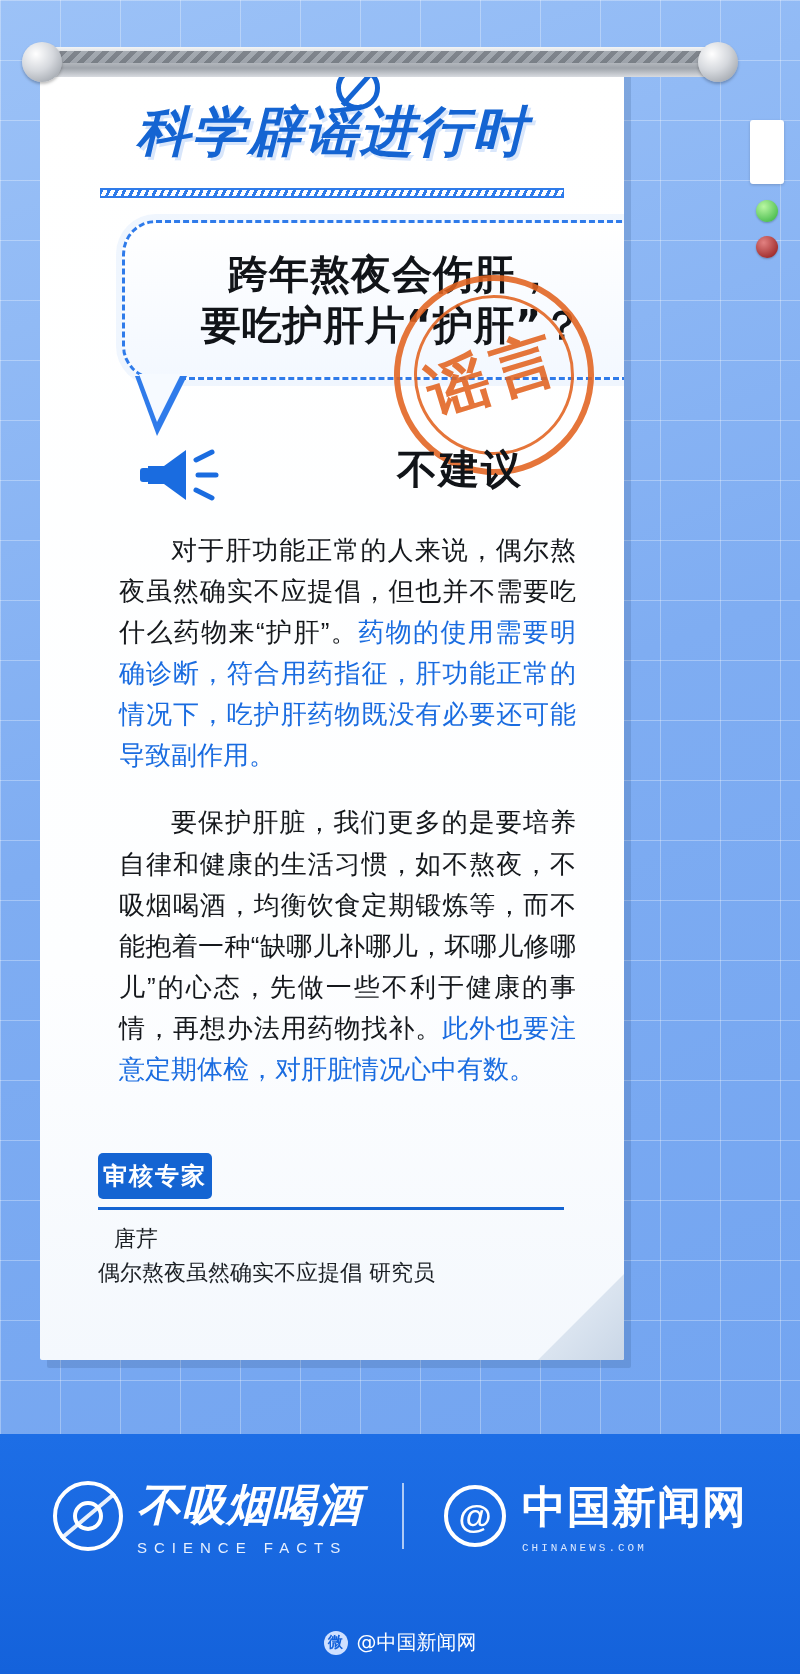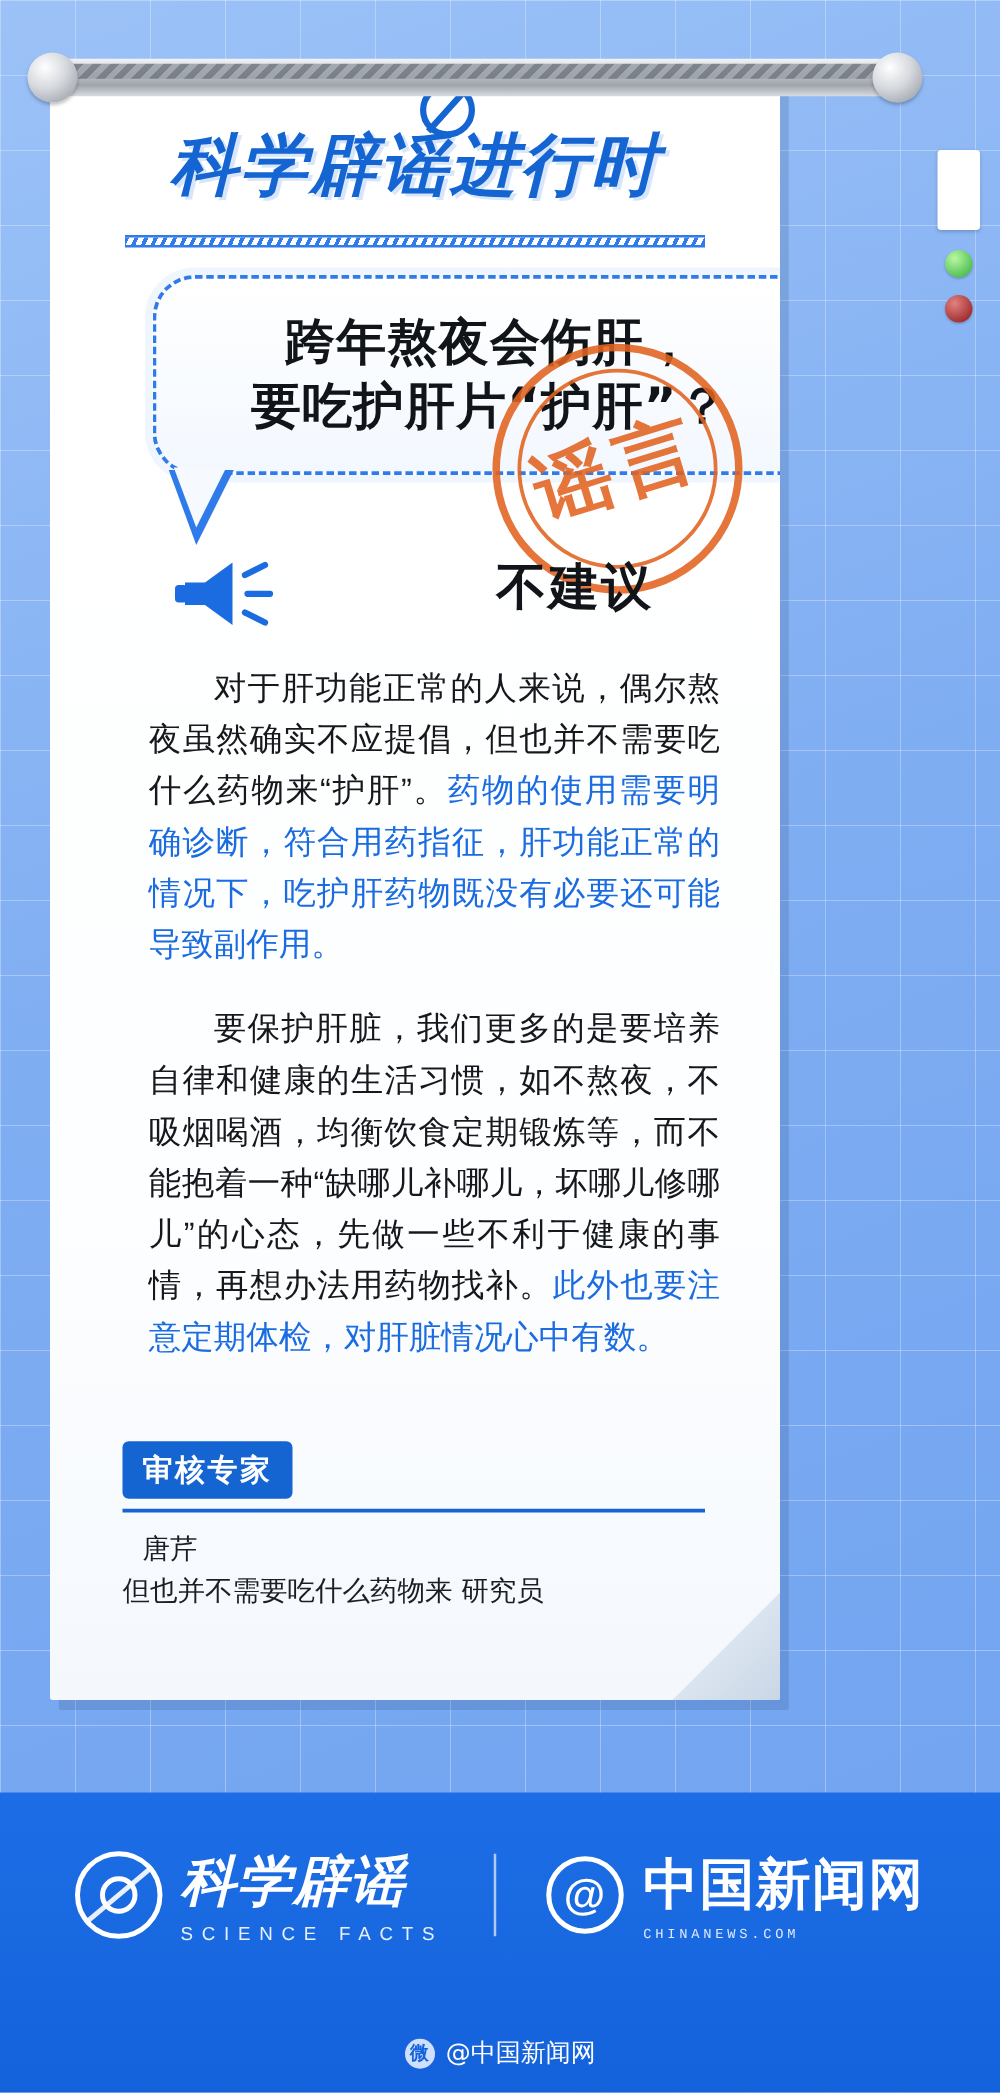--- a/index.html
+++ b/index.html
@@ -189,21 +189,21 @@
 
   
   .expert {
     position: absolute; left: 58px; right: 60px; bottom: 72px;
   }
   .expert-tag {
     display: inline-block;
     background: #1464d2; color: #fff;
     font-family: "DejaVu Sans", "Liberation Sans", sans-serif;
     font-size: 24px; font-weight: 700; letter-spacing: 2px;
-    padding: 7px 16px; border-radius: 5px;
+    padding: 7px 5px; border-radius: 5px;
   }
   .expert-rule {
     height: 3px; background: #1464d2; margin-top: 8px; width: 100%;
   }
   .expert-name {
     margin-top: 14px;
     font-family: "DejaVu Sans", "Liberation Sans", sans-serif;
     font-size: 22px; color: #1b1f24; margin-left: 16px;
   }
   .expert-title {
@@ -339,21 +339,21 @@
         </p>
         <p class="para">
           <span>要保护肝脏，我们更多的是要培养自律和健康的生活习惯，如不熬夜，不吸烟喝酒，均衡饮食定期锻炼等，而不能抱着一种“缺哪儿补哪儿，坏哪儿修哪儿”的心态，先做一些不利于健康的事情，再想办法用药物找补。</span><span class="hl">此外也要注意定期体检，对肝脏情况心中有数。</span>
         </p>
       </div>
 
       <div class="expert">
         <div class="expert-tag">审核专家</div>
         <div class="expert-rule"></div>
         <div class="expert-name">唐芹</div>
-        <div class="expert-title">但也并不需要吃什么药物来 研究员</div>
+        <div class="expert-title">偶尔熬夜虽然确实不应提倡 研究员</div>
       </div>
 
       <div class="corner-fold"></div>
     </div>
   </div>
 
   <div id="roller">
     <div class="roller-body"></div>
     <div class="roller-teeth"></div>
     <div class="roller-knob left"></div>
@@ -366,21 +366,21 @@
     <div class="dot red"></div>
   </div>
 
   <div id="footer">
     <div class="footer-row">
       <div class="brand-left">
         <div class="sf-logo">
           <div class="inner"></div>
         </div>
         <div>
-          <div class="brand-cn">科学辟谣</div>
+          <div class="brand-cn">不吸烟喝酒</div>
           <div class="brand-en">SCIENCE FACTS</div>
         </div>
       </div>
 
       <div class="divider-v"></div>
 
       <div class="brand-right">
         <div class="logo-circle">
           <span class="at">@</span>
         </div>

